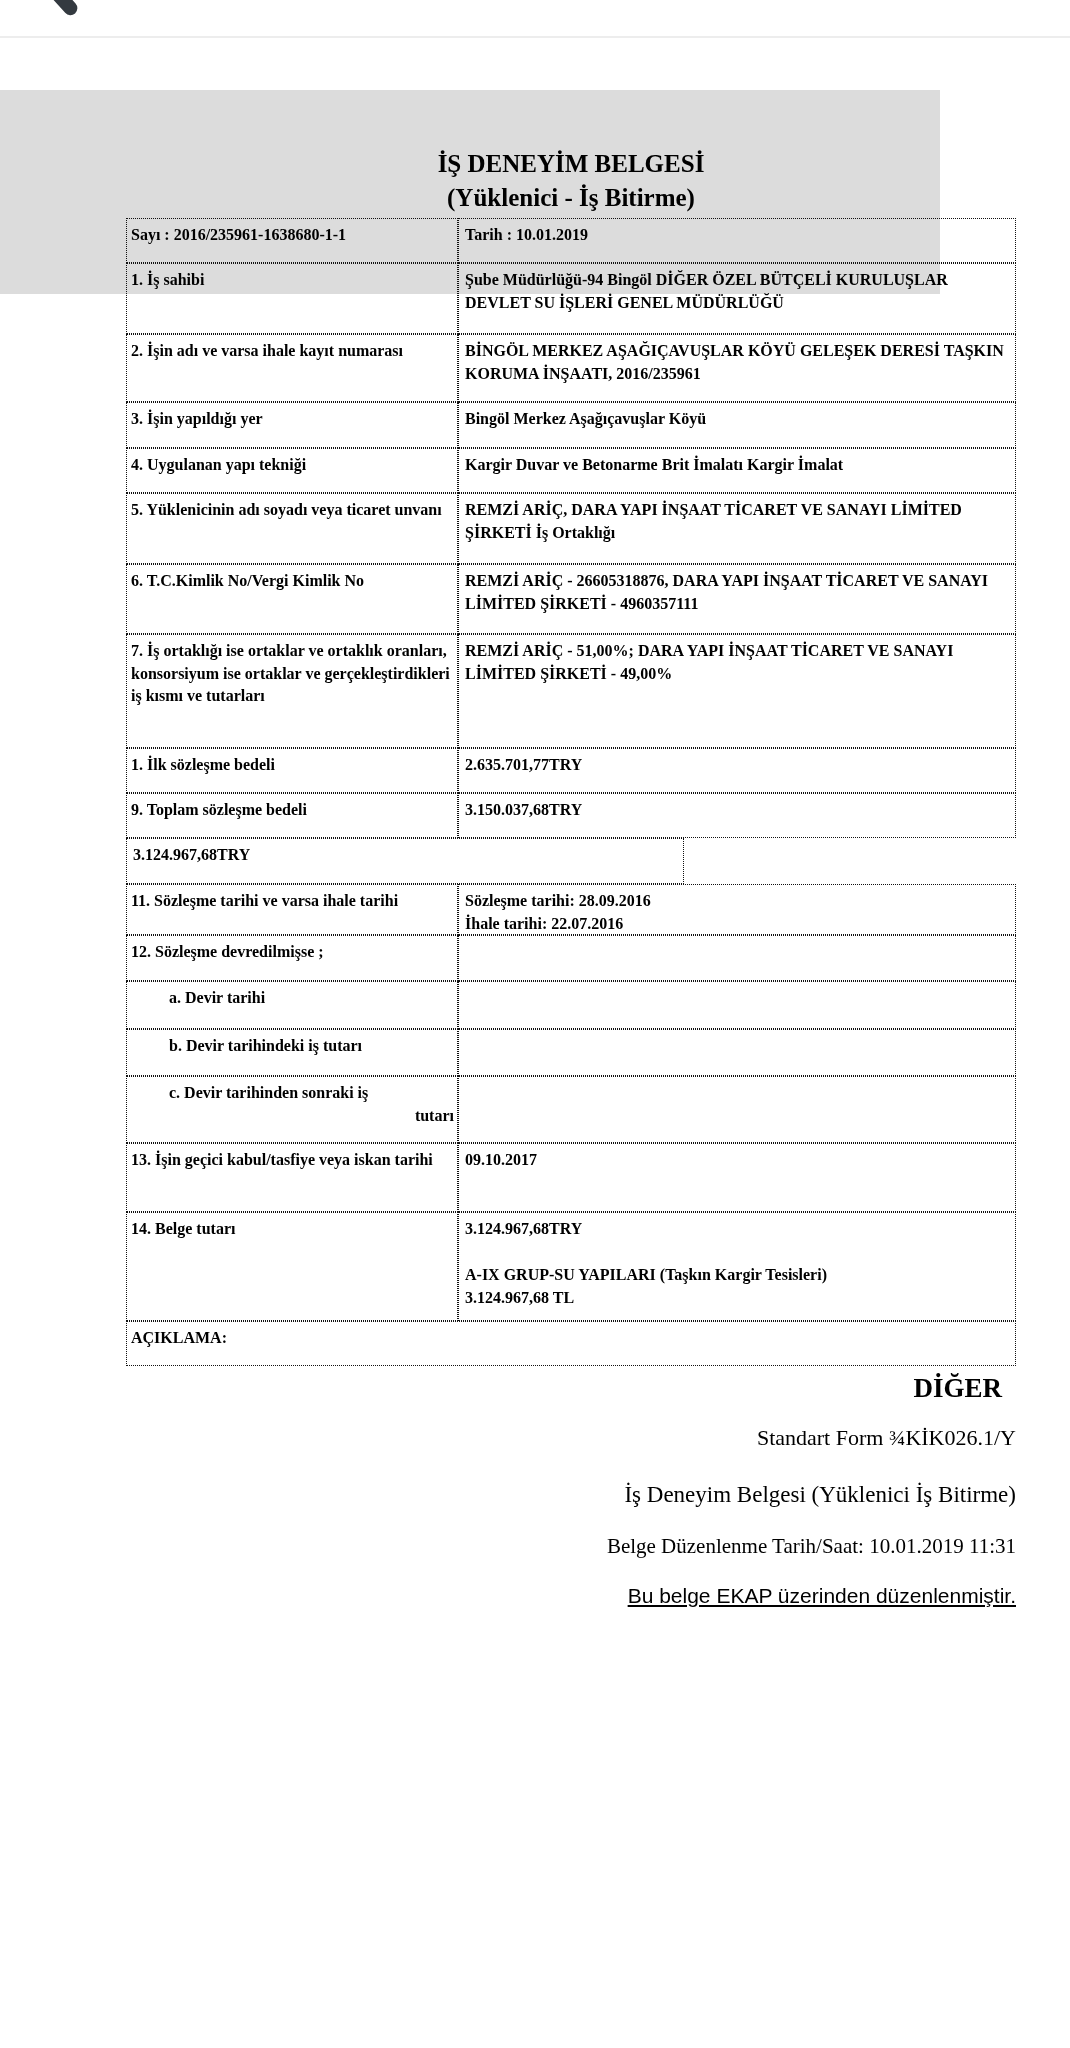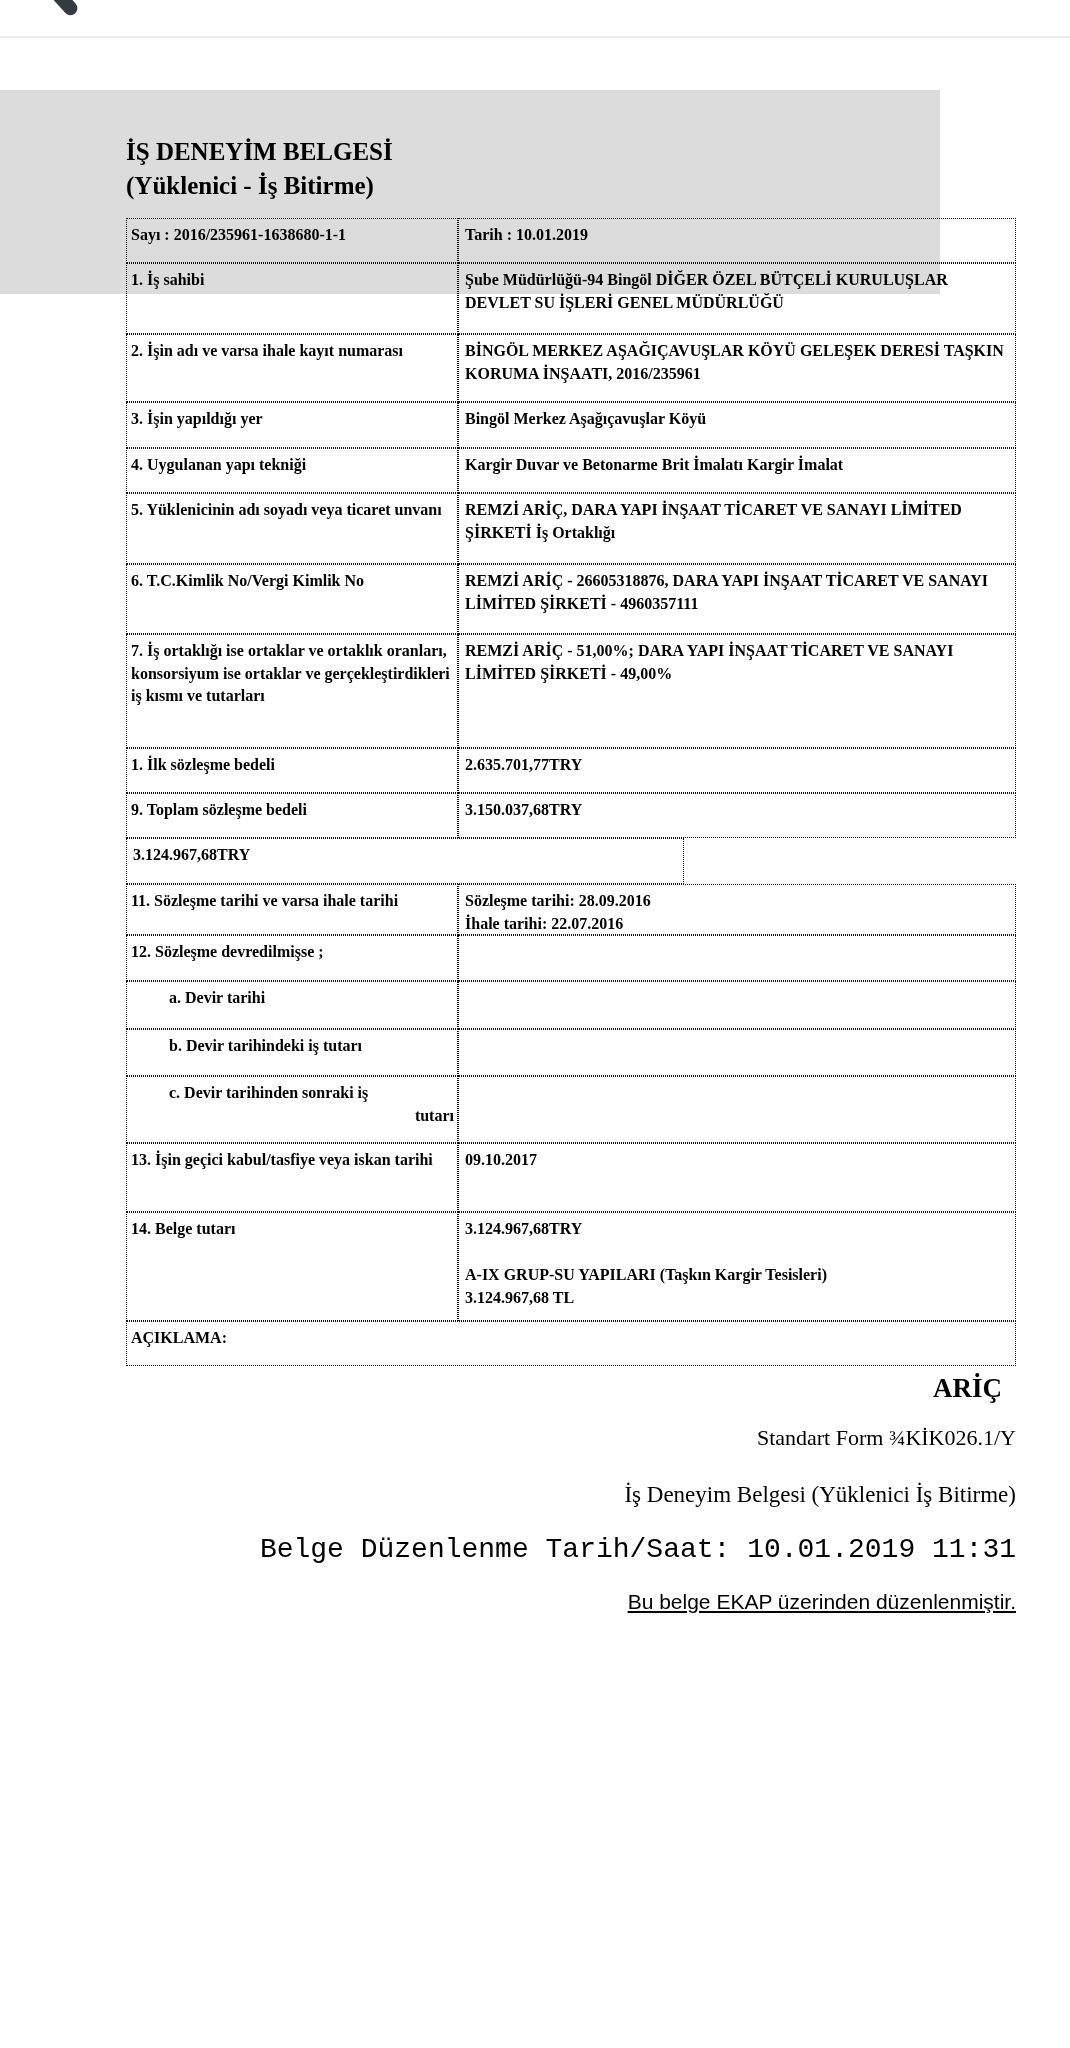--- a/index.html
+++ b/index.html
@@ -19,22 +19,22 @@
     background:#343a40; border-radius:7px; transform:rotate(-42deg);
   }
 
   
   .gray-block {
     position:absolute; left:0; top:90px; width:940px; height:204px;
     background:#dcdcdc; z-index:0;
   }
 
   .doc-title {
-    position:absolute; left:126px; top:135px; width:890px; z-index:2;
-    font-weight:bold; font-size:25px; line-height:1.35;
+    position:absolute; left:126px; top:147px; width:890px; z-index:2;
+    text-align:center; font-weight:bold; font-size:25px; line-height:1.35;
   }
 
   
   .cert-table {
     position:absolute; left:126px; top:218px; width:890px; z-index:2;
     font-weight:bold; font-size:16px; line-height:1.42;
   }
   .trow { display:flex; width:100%; }
   .cell {
     border:1px dotted #121212; padding:5px 3px 2px 4px;
@@ -54,21 +54,21 @@
   .h-r13{height:69px} .h-r14{height:109px} .h-rack{height:45px}
 
   
   .footer {
     position:absolute; left:126px; top:1373px; width:890px; z-index:2;
     text-align:right;
   }
   .f-imza   { font-size:27px; font-weight:bold; margin-bottom:21px; padding-right:14px; }
   .f-form   { font-size:22px; margin-bottom:31px; }
   .f-doc    { font-size:23px; margin-bottom:26px; }
-  .f-issue  { font-family:Liberation Mono, monospace; font-size:28px; margin-bottom:25px; }
+  .f-issue  { font-family:Liberation Serif, serif; font-size:21px; margin-bottom:25px; }
   .f-ekap   { font-family:"Liberation Sans", sans-serif; font-size:21px;text-decoration:underline; }
 </style>
 </head>
 <body>
 
 <div class="screen-header">
   <div class="partial-icon"></div>
 </div>
 
 <div class="gray-block"></div>
@@ -180,18 +180,18 @@
     </div>
   </div>
 
   <div class="trow h-rack">
     <div class="cell full">AÇIKLAMA:</div>
   </div>
 
 </div>
 
 <div class="footer">
-  <div class="f-imza">ARİÇ</div>
+  <div class="f-imza">DİĞER</div>
   <div class="f-form">Standart Form ¾KİK026.1/Y</div>
   <div class="f-doc">İş Deneyim Belgesi (Yüklenici İş Bitirme)</div>
   <div class="f-issue">Belge Düzenlenme Tarih/Saat: 10.01.2019 11:31</div>
   <div class="f-ekap">Bu belge EKAP üzerinden düzenlenmiştir.</div>
 </div>
 
 </body></html>

